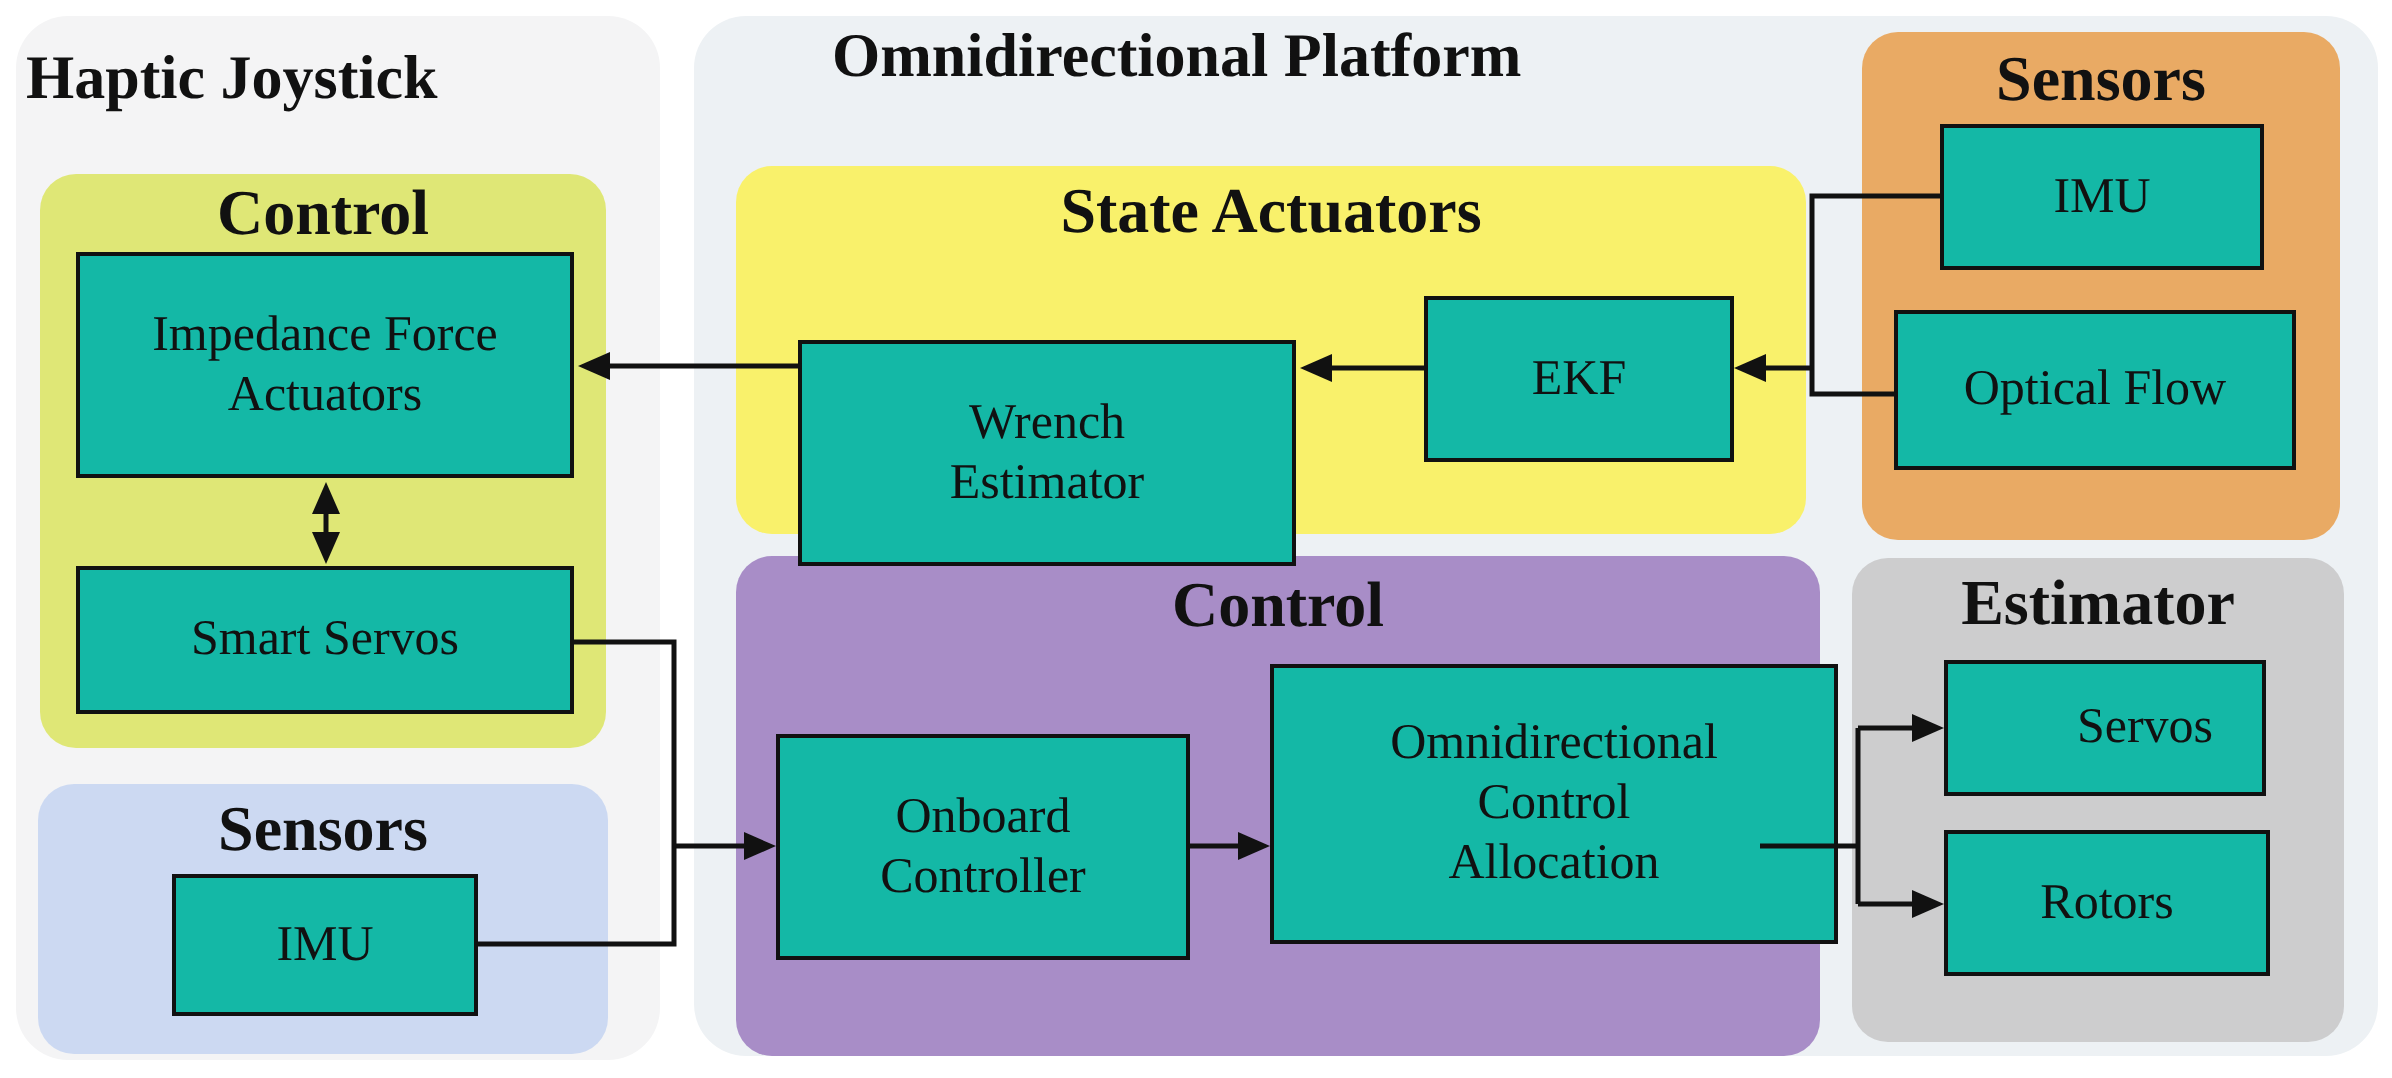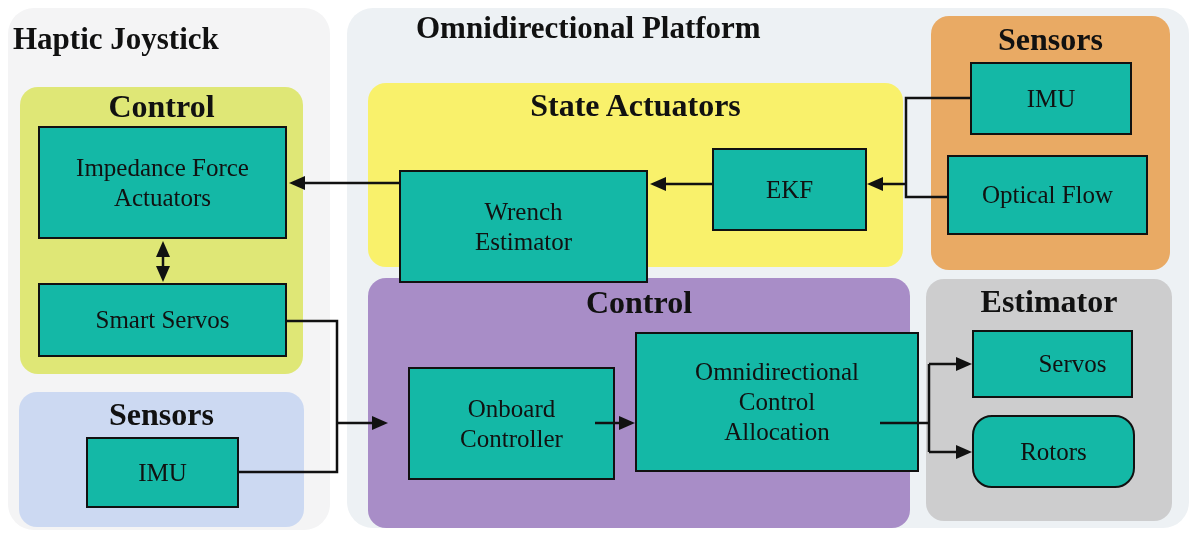--- a/index.html
+++ b/index.html
@@ -66,28 +66,28 @@
   <div class="box" style="left:38px;top:283px;width:249px;height:74px;">Smart Servos</div>
   <div class="box" style="left:86px;top:437px;width:153px;height:71px;">IMU</div>
 
   <div class="box" style="left:399px;top:127px;width:249px;height:113px;margin-top:43px;">Wrench
 Estimator</div>
   <div class="box" style="left:712px;top:148px;width:155px;height:83px;">EKF</div>
 
   <div class="box" style="left:970px;top:62px;width:162px;height:73px;">IMU</div>
   <div class="box" style="left:947px;top:155px;width:201px;height:80px;">Optical Flow</div>
 
-  <div class="box" style="left:388px;top:367px;width:207px;height:113px;margin-left:20px;">Onboard
+  <div class="box" style="left:388px;top:367px;width:207px;height:113px;">Onboard
 Controller</div>
   <div class="box" style="left:635px;top:332px;width:284px;height:140px;">Omnidirectional
 Control
 Allocation</div>
 
   <div class="box" style="left:972px;top:330px;width:161px;height:68px;padding-left:40px;">Servos</div>
-  <div class="box" style="left:972px;top:415px;width:163px;height:73px;border-radius:20px;">Rotors</div>
+  <div class="box" style="left:972px;top:415px;width:163px;height:73px;">Rotors</div>
 
   <svg id="wires" width="1196" height="539" viewBox="0 0 1196 539">
 
     <line x1="401" y1="183" x2="302" y2="183"></line>
     <polygon points="289,183 305,176 305,190"></polygon>
 
     <line x1="712" y1="184" x2="663" y2="184"></line>
     <polygon points="650,184 666,177 666,191"></polygon>
 
     <polyline points="970,98 906,98 906,197 947,197"></polyline>

